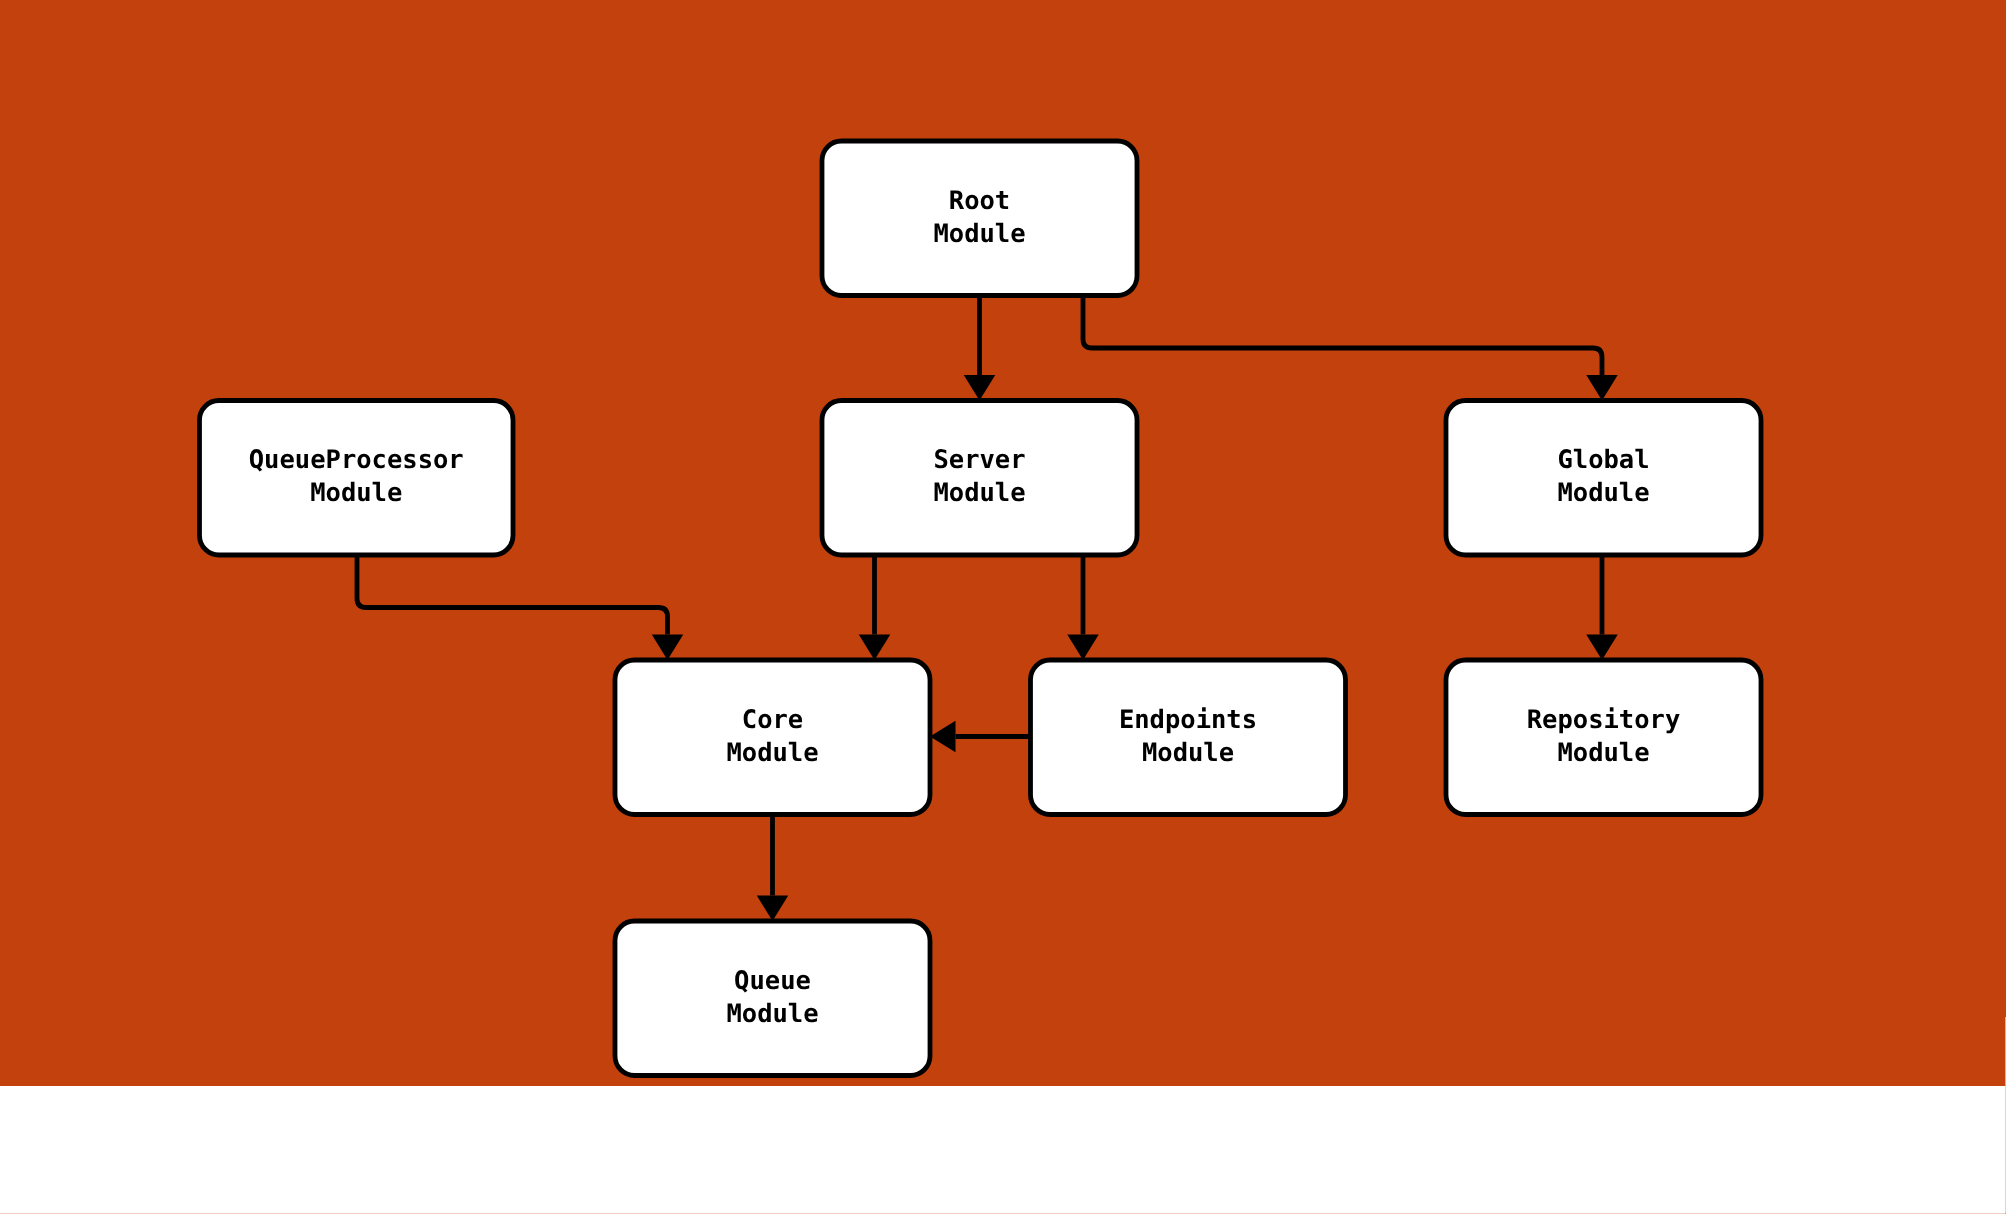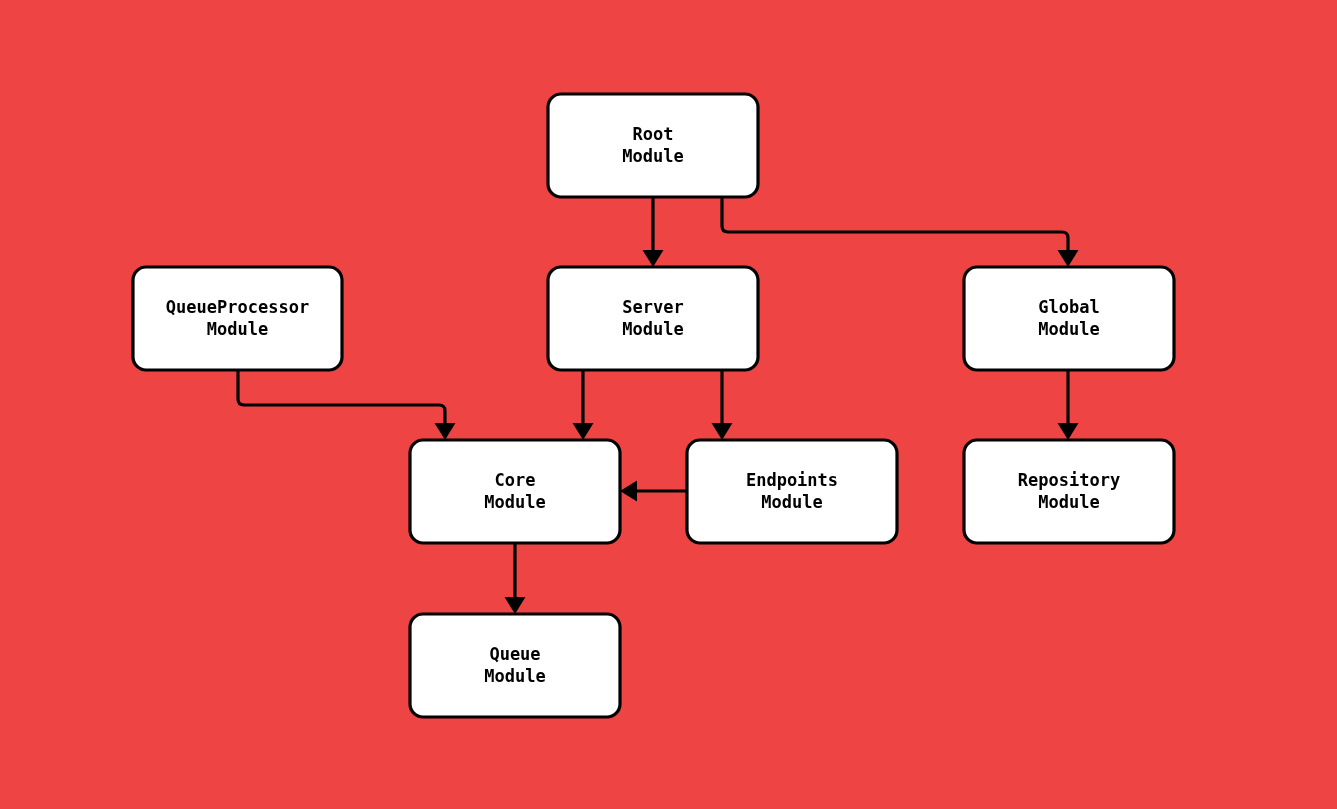--- a/index.html
+++ b/index.html
@@ -9,22 +9,22 @@
   }
   body {
     width: 1337px;
     height: 809px;
     font-family: "DejaVu Sans Mono", "Liberation Mono", monospace;
     overflow: hidden;
   }
   #diagram-canvas {
     position: relative;
     width: 1337px;
-    height: 809px;
-    background: #ef4444;
+    height: 724px;
+    background: #c2410c;
   }
   #diagram-svg {
     position: absolute;
     top: 0;
     left: 0;
     width: 1337px;
     height: 809px;
     display: block;
   }
   .node-rect {

